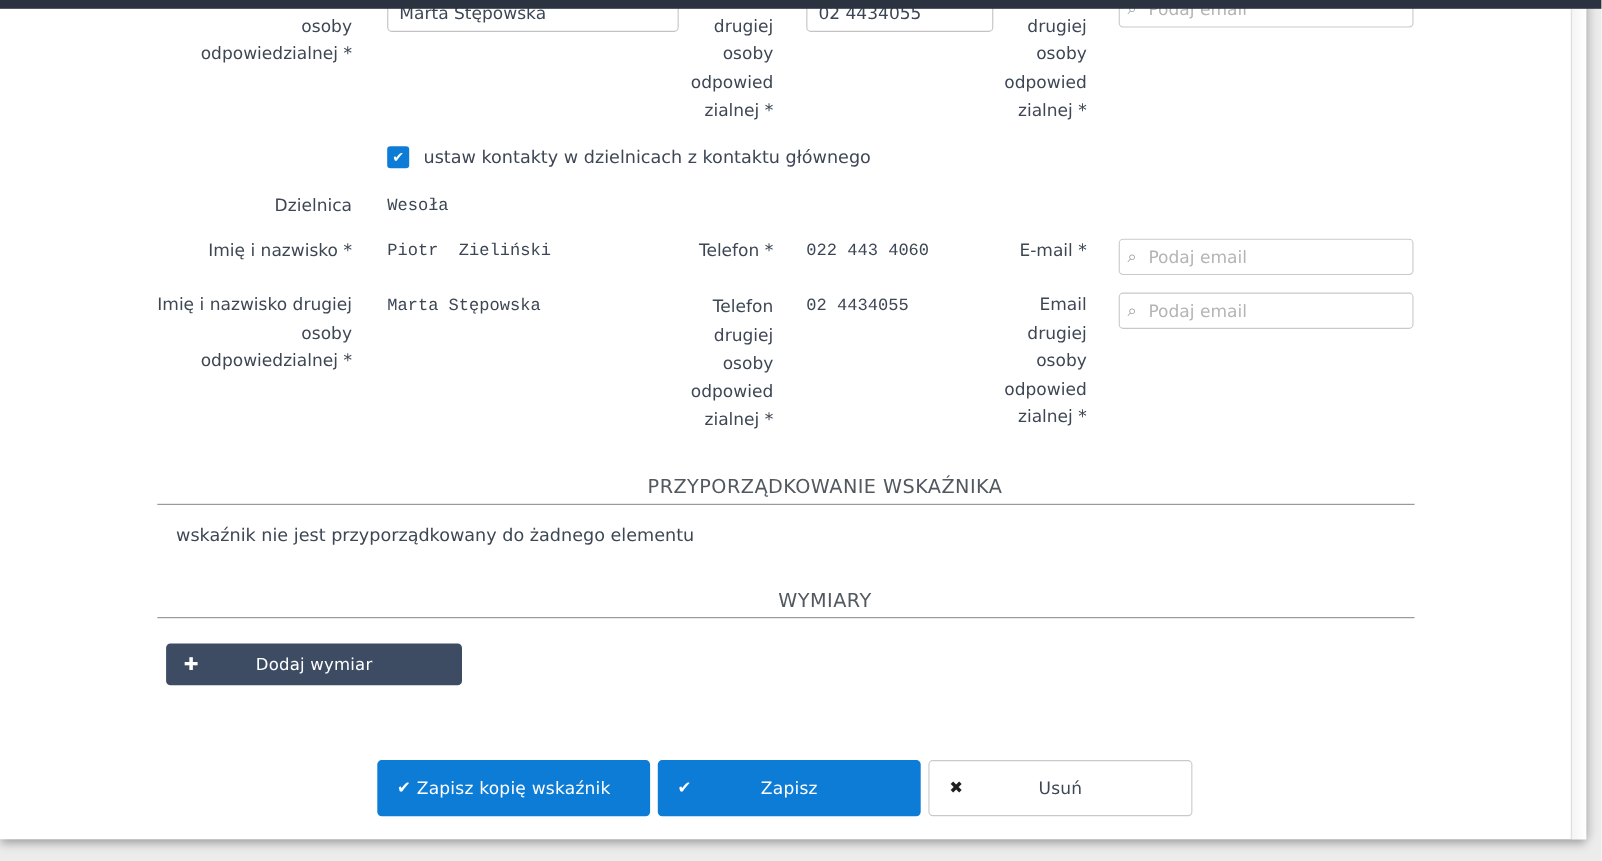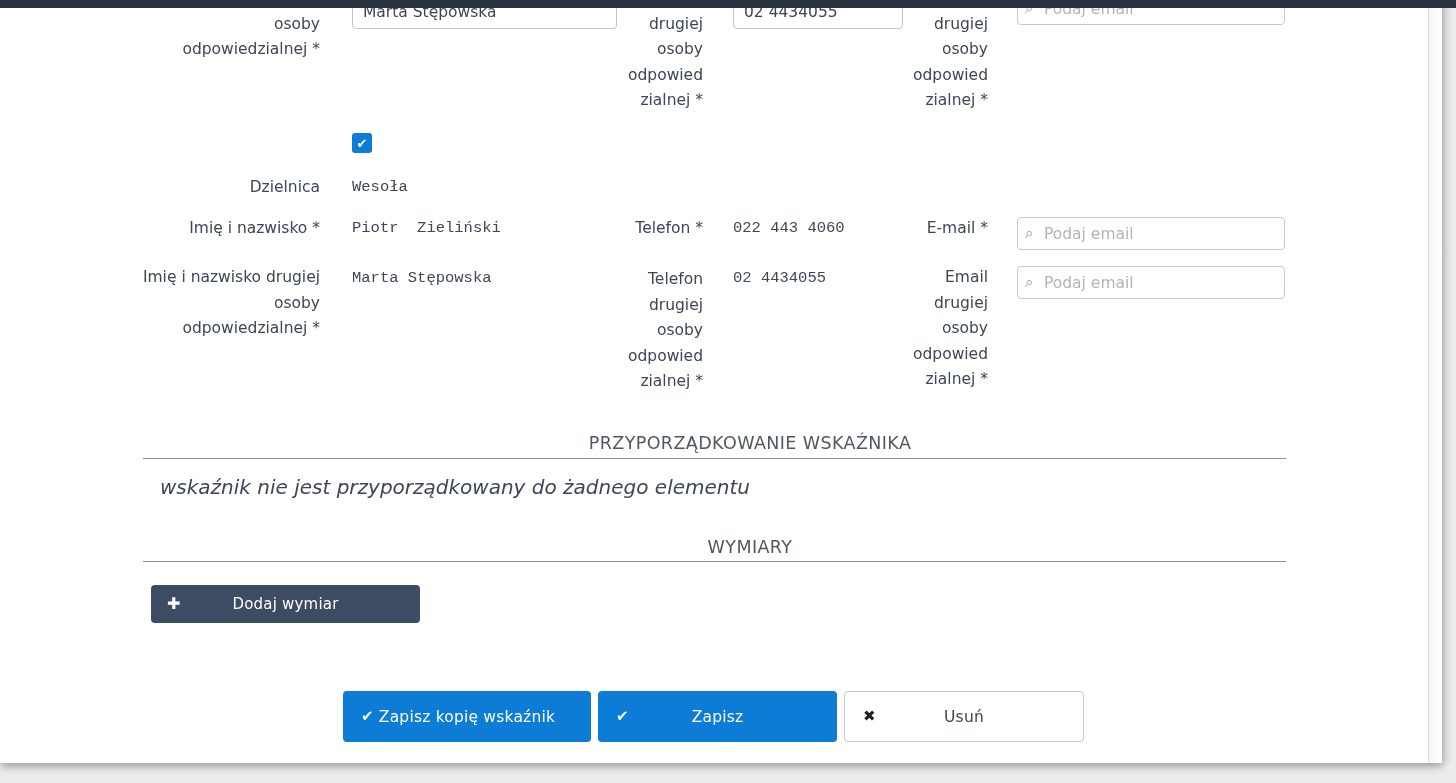--- a/index.html
+++ b/index.html
@@ -46,21 +46,21 @@
     position:absolute;left:352px;top:133px;width:20px;height:20px;border-radius:3px;
     background:#0d7cd6;display:flex;align-items:center;justify-content:center;cursor:pointer;
   }
   .checkbox .mark{color:#fff;font-size:13px;line-height:1;}
   .chk-label{position:absolute;left:385px;top:133px;line-height:20px;font-size:16px;}
   .sec-title{
     position:absolute;left:0;width:1428px;text-align:center;
     font-size:17.5px;color:#51585f;letter-spacing:.4px;font-weight:500;padding-left:36px;
   }
   .divider{position:absolute;left:143px;width:1143px;height:0;border-top:1px solid #909090;}
-  .empty-note{position:absolute;left:160px;font-size:20px;color:#3d4754;line-height:20px;font-style:italic;}
+  .empty-note{position:absolute;left:160px;font-size:16px;color:#3d4754;line-height:20px;}
   .btn{
     position:absolute;display:flex;align-items:center;justify-content:center;
     border-radius:4px;font-size:15.5px;cursor:pointer;box-sizing:border-box;
     font-family:inherit;letter-spacing:.2px;
   }
   .btn .icon-left{position:absolute;left:18px;font-size:15px;line-height:1;}
   .btn-dark{background:#3d4b63;color:#ffffff;}
   .btn-blue{background:#0c7cd6;color:#ffffff;border:none;}
   .btn-white{background:#ffffff;color:#3d4754;border:1px solid #c9c9c9;}
   .btn-white .icon-left{color:#1f1f1f;}
@@ -88,20 +88,21 @@
 odpowied
 zialnej *</div>
   <div class="email-wrap" style="left:1017px;top:-8px">
     <span class="mag">⌕</span>
     <input class="email-input" placeholder="Podaj email" style="">
   </div>
 
   <div class="checkbox">
     <span class="mark">✔</span>
   </div>
+  <div class="cell chk-label">ustaw kontakty w dzielnicach z kontaktu głównego</div>
 
   <div class="cell lbl lbl1" style="top:177px;line-height:20px">Dzielnica</div>
   <div class="cell val" style="left:352px;top:177px">Wesoła</div>
 
   <div class="cell lbl lbl1" style="top:218px;line-height:20px">Imię i nazwisko *</div>
   <div class="cell val" style="left:352px;top:218px">Piotr  Zieliński</div>
   <div class="cell lbl lbl2" style="top:218px;line-height:20px">Telefon *</div>
   <div class="cell val" style="left:733px;top:218px">022 443 4060</div>
   <div class="cell lbl lbl3" style="top:218px;line-height:20px">E-mail *</div>
   <div class="email-wrap" style="left:1017px;top:217px">

